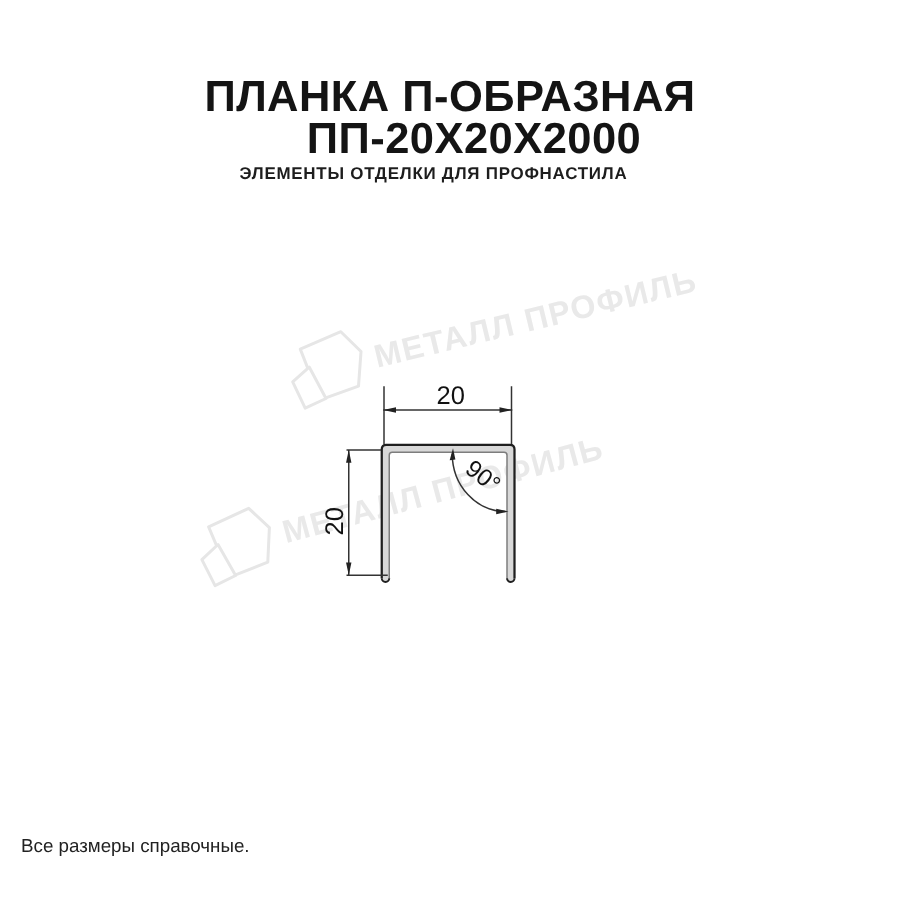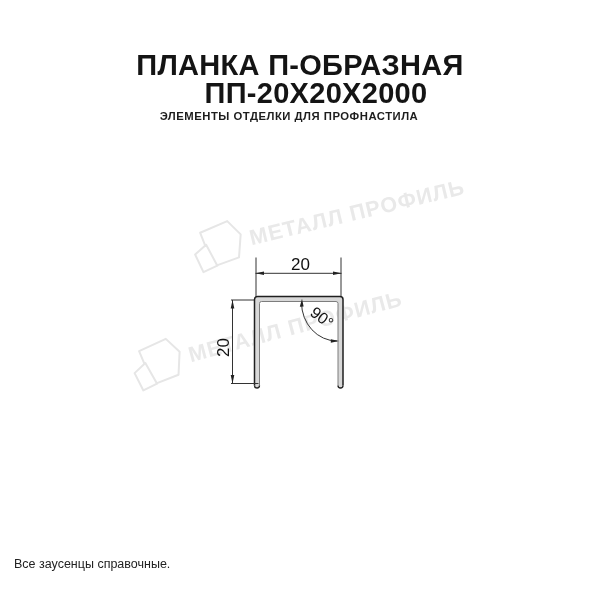--- a/index.html
+++ b/index.html
@@ -83,16 +83,16 @@
     <polygon points="232.5,383.5 230.7,375 234.3,375" fill="#222"></polygon>
     <text transform="translate(228.5,347.5) rotate(-90)" font-size="17" fill="#111" text-anchor="middle">20</text>
 
     <path d="M 301.5,302.5 A 35.5,38.5 0 0 0 337,341" fill="none" stroke="#333" stroke-width="1"></path>
     <polygon points="302,298.8 299.8,306.8 303.6,306.4" fill="#222"></polygon>
     <polygon points="339,341 330.8,339.2 330.8,342.8" fill="#222"></polygon>
     <text transform="translate(322,317.5) rotate(38)" y="5.5" font-size="16" fill="#111" text-anchor="middle">90°</text>
   </svg>
 
   <div class="footer">
-    <div>Все заусенцы справочные.</div>
+    <div>Все размеры справочные.</div>
   </div>
 
 </div>
 
 </body></html>

